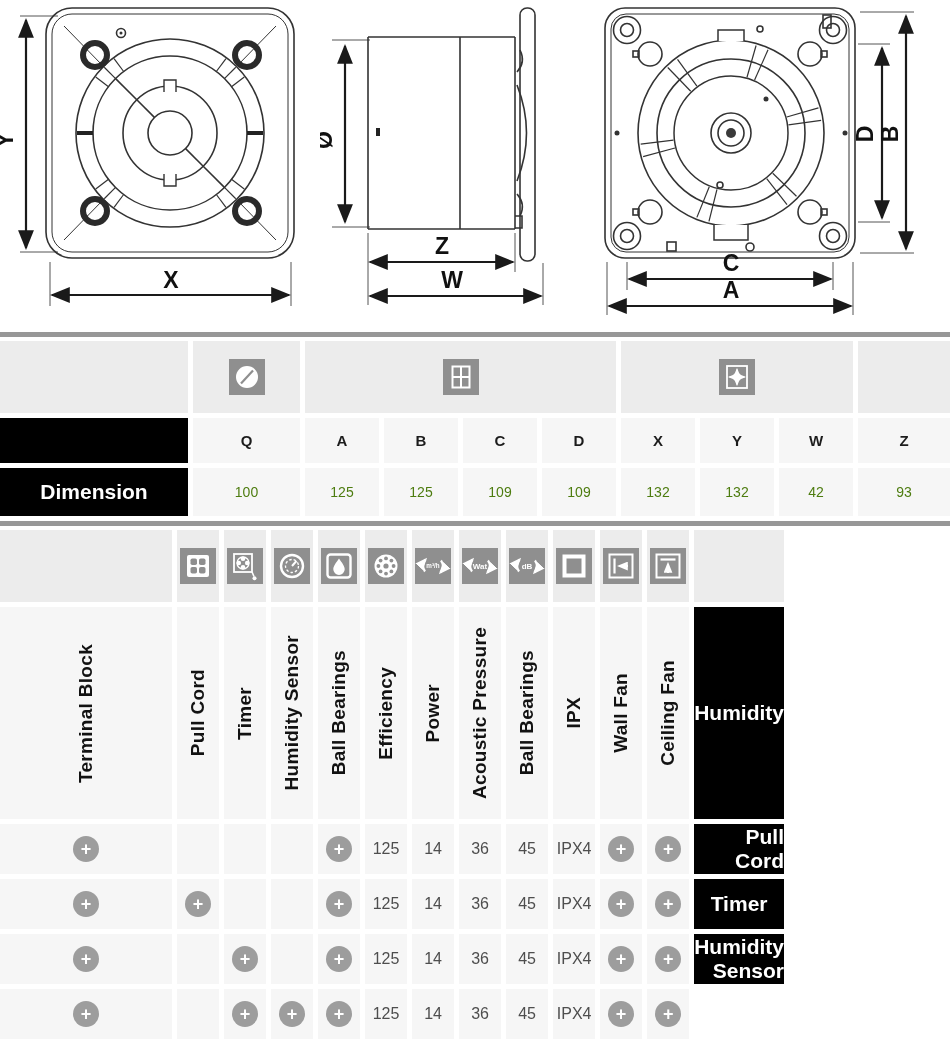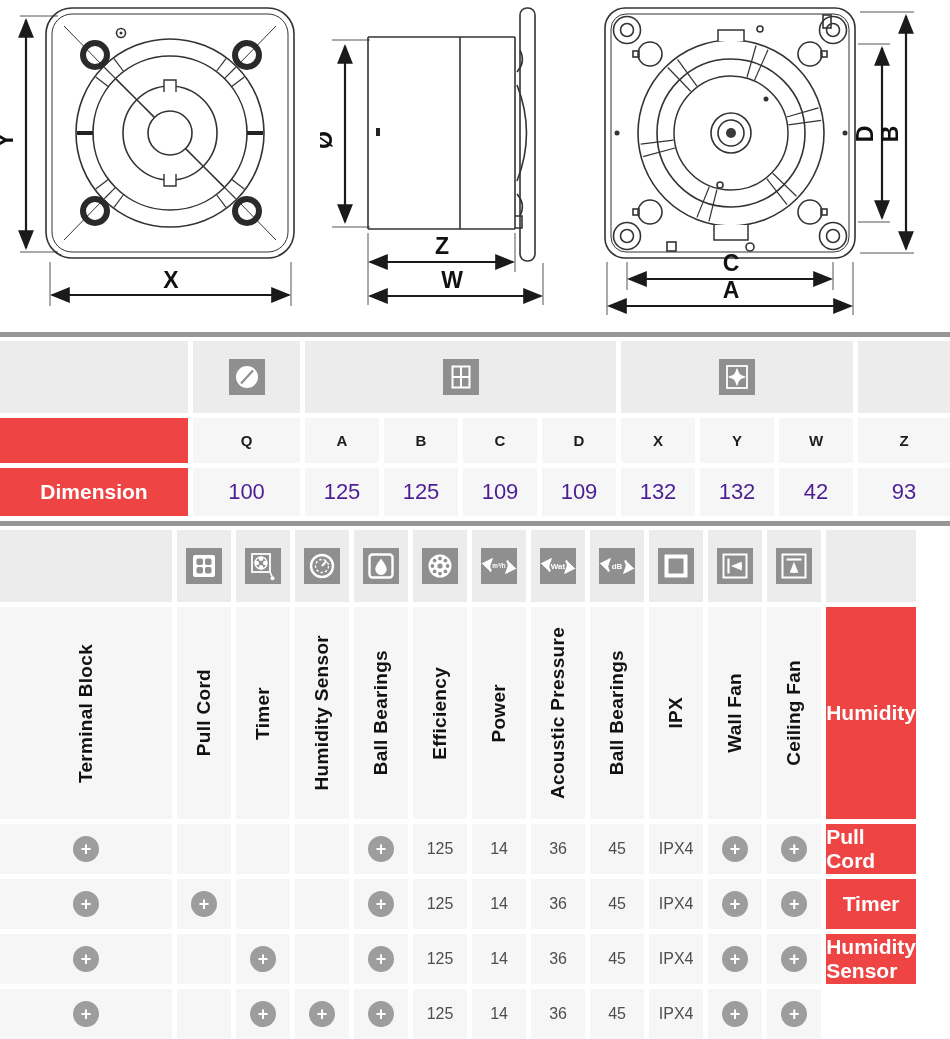--- a/index.html
+++ b/index.html
@@ -9,28 +9,28 @@
   .drawings{display:flex;width:950px;height:332px}
   .divider{height:5px;background:#979797;width:950px}
   .part{stroke:#333;fill:none;stroke-width:1.6}
   .thin{stroke-width:1}
   .dim{stroke:#1a1a1a;stroke-width:2.2;fill:none}
   .ext{stroke:#555;stroke-width:1;fill:none}
   .dim-label{font-weight:bold;font-size:23px;fill:#111;font-family:"Liberation Sans",sans-serif}
   .icon-txt{font-weight:bold;fill:#fff;font-size:8px;font-family:"Liberation Sans",sans-serif}
   .icon-txt.small{font-size:6.3px}
   .dim-table{display:grid;grid-template-columns:188px 107px repeat(7,1fr) 92px;grid-template-rows:72px 45px 48px;gap:5px;width:950px;margin:4px 0 5px 0}
-  .feat-table{display:grid;grid-template-columns:172px repeat(12,1fr);grid-template-rows:72px 212px repeat(4,50px);gap:5px;width:916px;margin-top:4px}
+  .feat-table{display:grid;grid-template-columns:172px repeat(12,1fr);grid-template-rows:72px 212px repeat(4,50px);gap:5px;width:784px;margin-top:4px}
   .cell{background:#f6f6f6;display:flex;align-items:center;justify-content:center}
   .icon-bg{background:#ececec}
-  .blue{background:#ef4444;color:#fff;font-weight:bold;font-size:21px;text-align:left;line-height:1.12}
+  .blue{background:#000000;color:#fff;font-weight:bold;font-size:21px;text-align:right;line-height:1.12}
   .span4{grid-column:span 4}
   .span3{grid-column:span 3}
   .letter{font-weight:bold;font-size:15px;color:#1c1c1c}
-  .num{font-size:22px;color:#4c1d95}
+  .num{font-size:14px;color:#4d7c0f}
   .vlabel{writing-mode:vertical-rl;transform:rotate(180deg);font-weight:bold;font-size:19px;color:#121212;letter-spacing:.3px;white-space:nowrap}
   .fcell{background:#f6f6f6;display:flex;align-items:center;justify-content:center;font-size:16px;color:#4e4e4e}
   .fcell.is-plus .val{width:26px;height:26px;border-radius:50%;background:#9d9d9d;color:#fff;display:flex;align-items:center;justify-content:center;font-size:18px;font-weight:bold;line-height:1}
 </style>
 </head>
 <body>
 
 <svg class="defs-svg" aria-hidden="true">
   <defs>
     <marker id="arw" viewBox="0 0 10 8" refX="9" refY="4" markerWidth="9" markerHeight="7.2" orient="auto-start-reverse">

